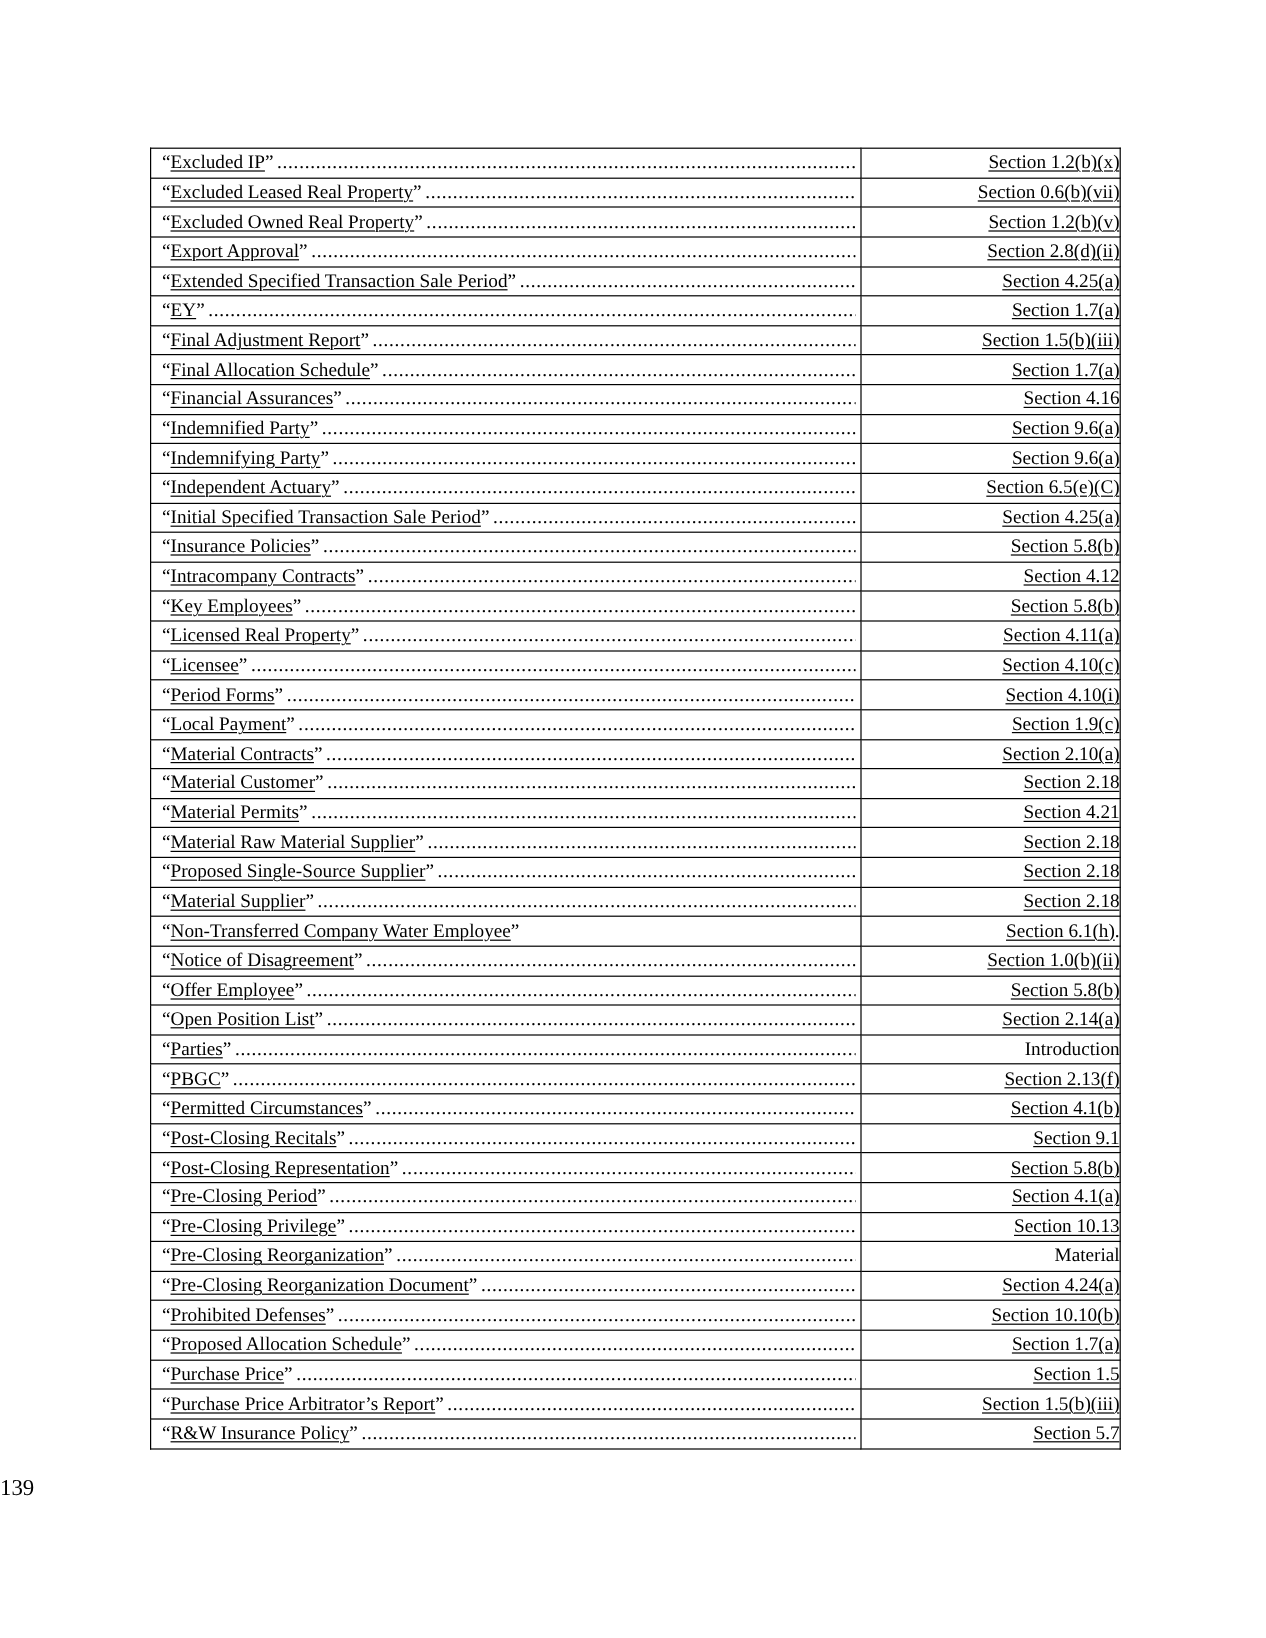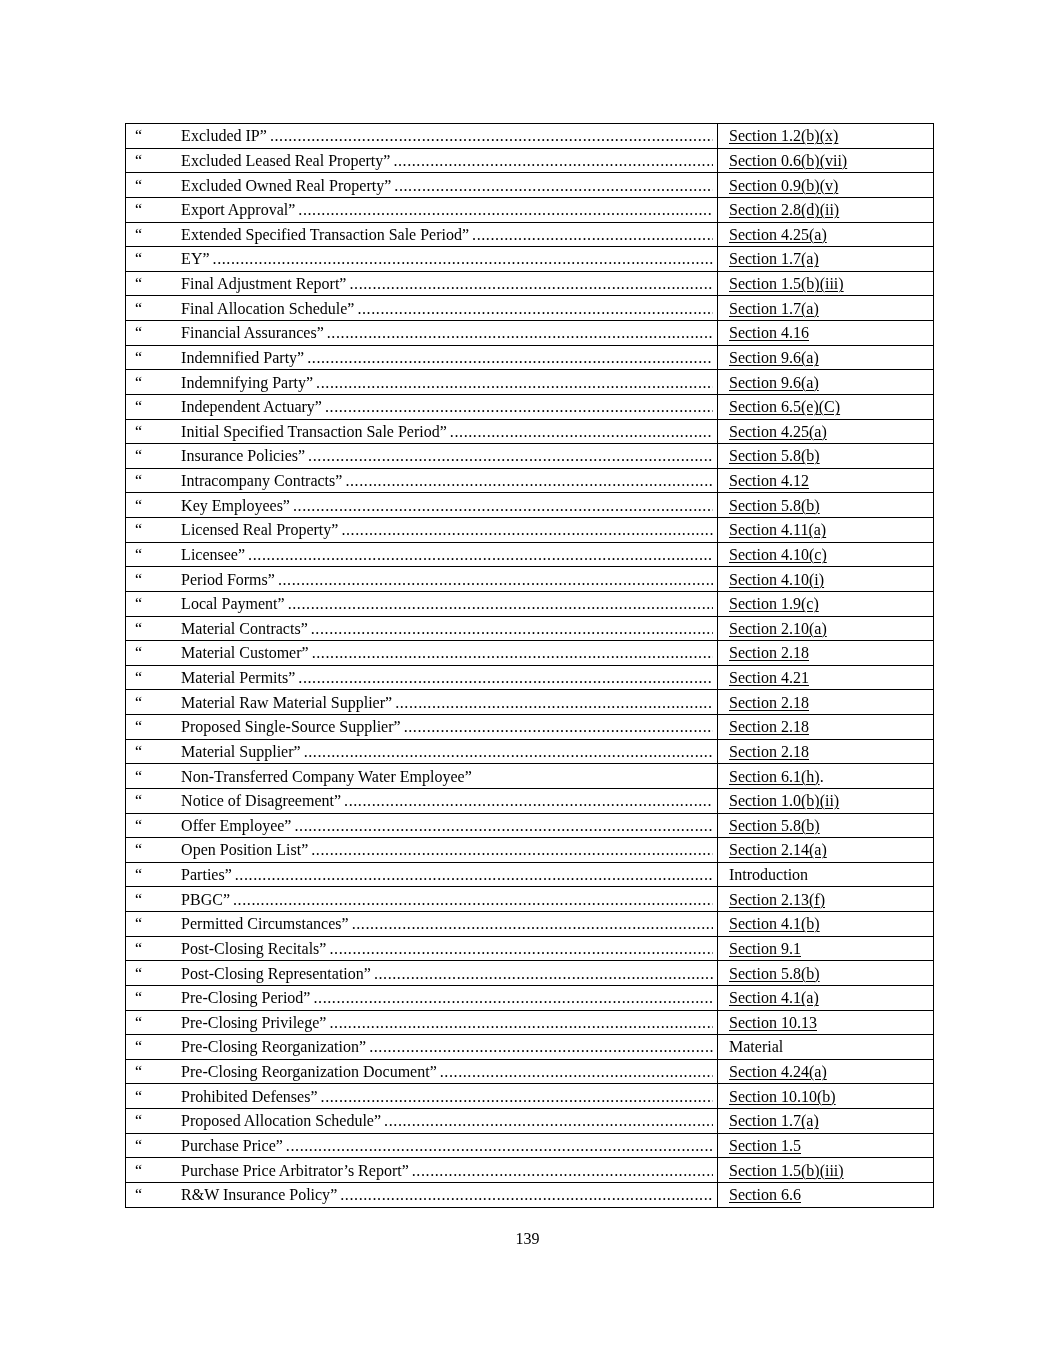--- a/index.html
+++ b/index.html
@@ -42,25 +42,26 @@
   td.term-cell { width: 591px; }
   td.sec-cell  { width: 215px; }
   .term-line {
     display: flex;
     align-items: baseline;
     padding-left: 9px;
     padding-right: 4px;
   }
   .sec-line {
     padding-left: 11px;
+    text-align: right;
   }
   .term {
+    text-decoration: underline;
     text-decoration-thickness: 1px;
     text-underline-offset: 2px;
-    margin-left: 39px;
   }
   .sec {
     text-decoration: underline;
     text-decoration-thickness: 1px;
     text-underline-offset: 2px;
   }
   .sec.no-underline { text-decoration: none; }
   .leader {
     flex: 1 1 auto;
     overflow: hidden;
@@ -71,22 +72,21 @@
   .leader::after {
     content: "....................................................................................................................................................................................................................";
     letter-spacing: 0.6px;
   }
   .leader.no-dots::after { content: ""; }
   .pageno {
     position: absolute;
     top: 1230px;
     left: 0;
     width: 100%;
-    text-align: center;
-    font-size: 16px;
+    font-size: 19px;
   }
 </style>
 </head>
 <body>
 
 <div class="page">
   <table class="defs">
     <tbody>
   <tr>
     <td class="term-cell">
@@ -119,21 +119,21 @@
   <tr>
     <td class="term-cell">
       <div class="term-line">
               <span class="q">“</span>
               <span class="term">Excluded Owned Real Property</span>
               <span class="q">”</span>
               <span class="leader"></span>
             </div>
     </td>
     <td class="sec-cell">
-      <div class="sec-line"><span class="sec">Section 0.9(b)(v)</span><span class="sec-suffix"></span></div>
+      <div class="sec-line"><span class="sec">Section 1.2(b)(v)</span><span class="sec-suffix"></span></div>
     </td>
   </tr>
 
   <tr>
     <td class="term-cell">
       <div class="term-line">
               <span class="q">“</span>
               <span class="term">Export Approval</span>
               <span class="q">”</span>
               <span class="leader"></span>
@@ -693,19 +693,19 @@
   <tr>
     <td class="term-cell">
       <div class="term-line">
               <span class="q">“</span>
               <span class="term">R&amp;W Insurance Policy</span>
               <span class="q">”</span>
               <span class="leader"></span>
             </div>
     </td>
     <td class="sec-cell">
-      <div class="sec-line"><span class="sec">Section 6.6</span><span class="sec-suffix"></span></div>
+      <div class="sec-line"><span class="sec">Section 5.7</span><span class="sec-suffix"></span></div>
     </td>
   </tr>
 </tbody>
   </table>
   <div class="pageno">139</div>
 </div>
 
 </body></html>

